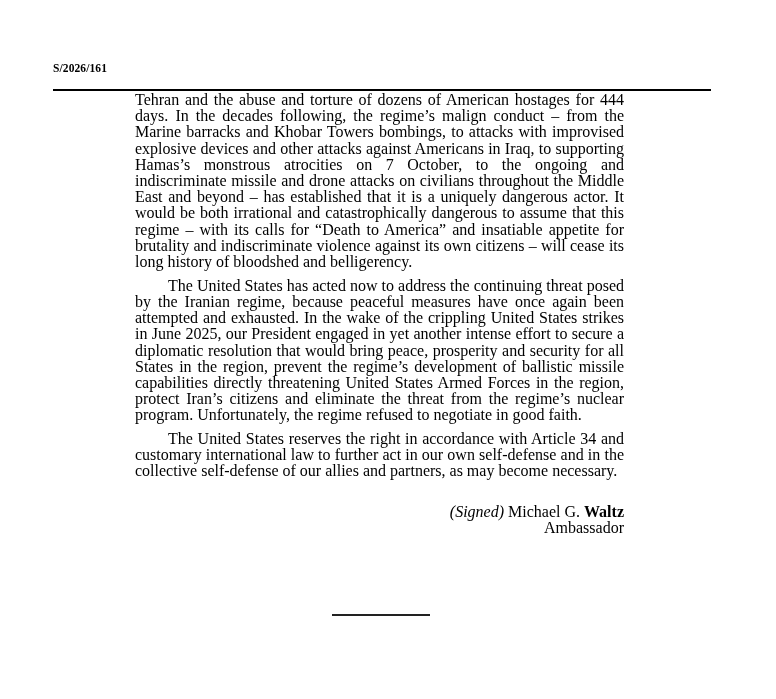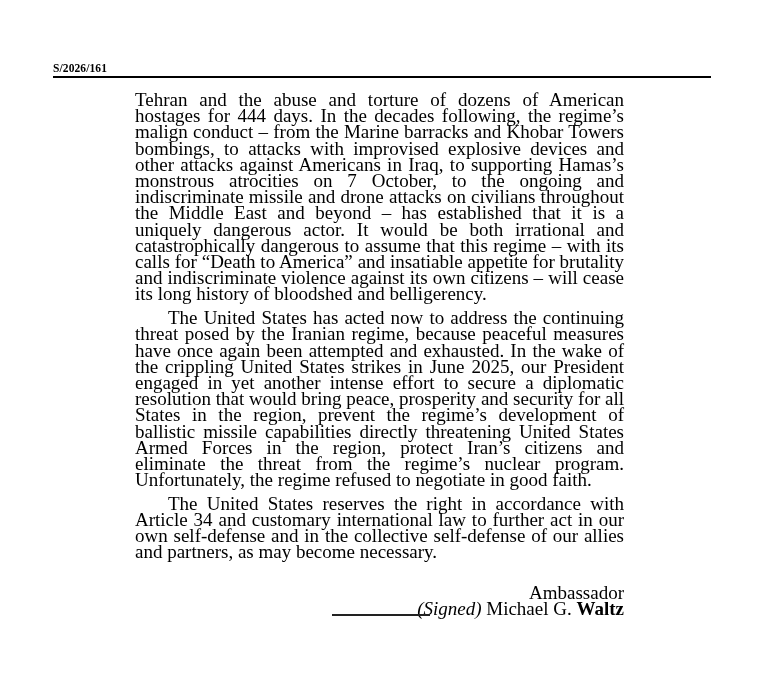--- a/index.html
+++ b/index.html
@@ -14,32 +14,32 @@
     background: #ffffff;
     color: #000000;
     font-family: "Liberation Serif", serif;
     overflow: hidden;
   }
   .doc-header {
     position: absolute;
     left: 53px;
     top: 62px;
     width: 658px;
-    padding-bottom: 2px;
+    padding-bottom: 15px;
     border-bottom: 2px solid #000000;
     font-size: 11.5px;
     font-weight: bold;
     letter-spacing: 0.1px;
   }
   .letter-body {
     position: absolute;
     left: 135px;
     top: 92px;
     width: 489px;
-    font-size: 19px;
+    font-size: 16px;
     line-height: 16.2px;
     text-align: justify;
   }
   .letter-body p {
     margin: 0 0 7.5px 0;
   }
   .letter-body p.indented {
     text-indent: 33px;
   }
   .signature-block {
@@ -72,21 +72,21 @@
   <div class="letter-body">
 
     <p>Tehran and the abuse and torture of dozens of American hostages for 444 days. In the decades following, the regime’s malign conduct – from the Marine barracks and Khobar Towers bombings, to attacks with improvised explosive devices and other attacks against Americans in Iraq, to supporting Hamas’s monstrous atrocities on 7 October, to the ongoing and indiscriminate missile and drone attacks on civilians throughout the Middle East and beyond – has established that it is a uniquely dangerous actor. It would be both irrational and catastrophically dangerous to assume that this regime – with its calls for “Death to America” and insatiable appetite for brutality and indiscriminate violence against its own citizens – will cease its long history of bloodshed and belligerency.</p>
 
     <p class="indented">The United States has acted now to address the continuing threat posed by the Iranian regime, because peaceful measures have once again been attempted and exhausted. In the wake of the crippling United States strikes in June 2025, our President engaged in yet another intense effort to secure a diplomatic resolution that would bring peace, prosperity and security for all States in the region, prevent the regime’s development of ballistic missile capabilities directly threatening United States Armed Forces in the region, protect Iran’s citizens and eliminate the threat from the regime’s nuclear program. Unfortunately, the regime refused to negotiate in good faith.</p>
 
     <p class="indented">The United States reserves the right in accordance with Article 34 and customary international law to further act in our own self-defense and in the collective self-defense of our allies and partners, as may become necessary.</p>
 
 
     <div class="signature-block">
+      <div><span class="sig-italic">(Signed)</span><span> Michael G. </span><span class="sig-bold">Waltz</span></div>
       <div>Ambassador</div>
-      <div><span class="sig-italic">(Signed)</span><span> Michael G. </span><span class="sig-bold">Waltz</span></div>
     </div>
 
   </div>
 
   <div class="end-rule"></div>
 
 </div>
 
 </body></html>

